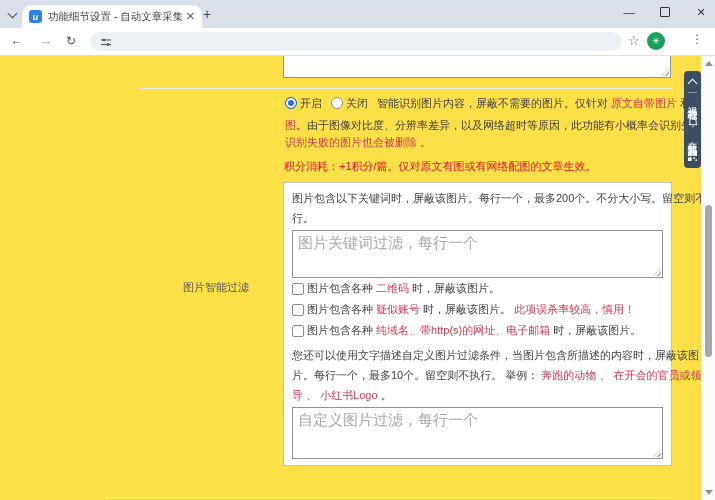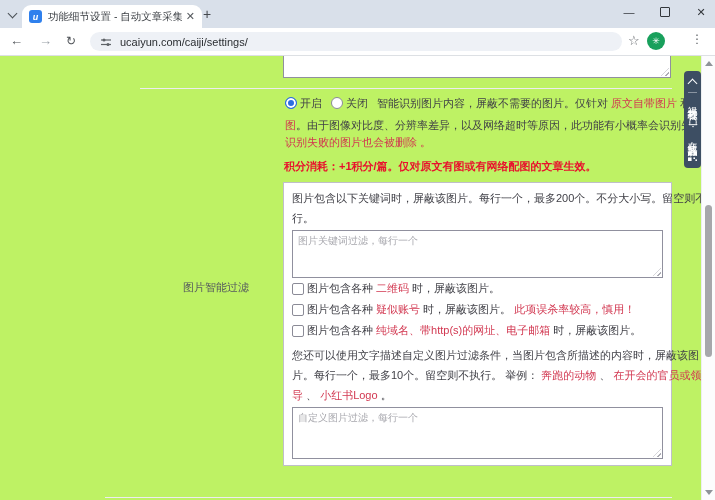--- a/index.html
+++ b/index.html
@@ -27,37 +27,37 @@
   .back{left:10px;}
   .fwd{left:39px;color:#9ba1a8;}
   .reload{left:66px;font-size:12px;}
   .urlpill{position:absolute;left:90px;top:4px;width:512px;height:19px;border-radius:10px;background:#eef1f6;display:flex;align-items:center;padding:0 10px;}
   .url-text{font-size:11px;color:#2a2d31;margin-left:8px;white-space:nowrap;overflow:hidden;}
   .star{position:absolute;left:628px;top:6px;font-size:13px;color:#5f6368;line-height:1;}
   .avatar{position:absolute;left:647px;top:4px;width:18px;height:18px;border-radius:50%;background:#18a05c;color:#fff;display:flex;align-items:center;justify-content:center;font-size:9px;}
   .kebab{position:absolute;left:691px;top:5px;font-size:12px;color:#5f6368;line-height:1.1;}
 
   
-  .pagearea{position:absolute;top:56px;left:0;width:702px;height:444px;overflow:hidden;background:#bef264;font-size:11px;color:#3f3f46;}
+  .pagearea{position:absolute;top:56px;left:0;width:702px;height:444px;overflow:hidden;background:#fde047;font-size:11px;color:#3f3f46;}
   .tawrap{position:relative;}
-  textarea{font-family:"Liberation Sans",sans-serif;font-size:10px;color:#3f3f46;border:1px solid #90909e;background:#fff;resize:none;padding:3px 5px;display:block;outline:none;}
+  textarea{font-family:"Liberation Sans",sans-serif;font-size:15px;color:#3f3f46;border:1px solid #90909e;background:#fff;resize:none;padding:3px 5px;display:block;outline:none;}
   textarea::placeholder{color:#a8a8ae;}
   .grip{position:absolute;right:2px;bottom:2px;width:8px;height:8px;background:repeating-linear-gradient(-45deg,transparent 0 2px,#adadb5 2px 3px);clip-path:polygon(100% 0,100% 100%,0 100%);pointer-events:none;}
   .ta-top{position:absolute;left:283px;top:-7px;}
   .ta-top textarea{width:376px;height:21px;}
   .divider{position:absolute;height:1px;background:#ececf0;}
   .div1{left:140px;width:532px;top:32px;}
   .div2{left:105px;width:567px;top:441px;}
 
   .rline{position:absolute;left:285px;height:22px;display:flex;align-items:center;white-space:nowrap;}
   .radio{width:10px;height:10px;border-radius:50%;border:1px solid #8b8b97;background:#fff;display:inline-block;flex:none;margin-right:3px;}
   .radio.checked{border-color:var(--accent-blue);background:var(--accent-blue);box-shadow:inset 0 0 0 2px #fff;}
   .rlabel{margin-right:9px;}
   .seg-r{color:var(--red);}
-  .points{position:absolute;left:284px;top:103px;height:16px;white-space:nowrap;color:var(--red-bold);font-weight:bold;}
+  .points{position:absolute;left:284px;top:103px;height:16px;white-space:nowrap;color:var(--red-bold);font-weight:normal;}
 
   .panel{position:absolute;left:283px;top:126px;width:371px;border:1px solid #bfbfc9;background:#fff;padding:5px 8px 6px 8px;}
   .dline{height:20px;line-height:20px;white-space:nowrap;}
   .panel textarea{width:359px;}
   .ta-kw{margin-top:2px;}
   .ta-kw textarea{height:40px;}
   .cbrow{height:21px;display:flex;align-items:center;white-space:nowrap;}
   .cbrows{}
   .cb{width:10px;height:10px;border:1px solid #8b8b97;border-radius:2px;background:#fff;display:inline-block;flex:none;margin-right:3px;}
   .desc2{margin-top:4px;}
@@ -109,21 +109,20 @@
     <span class="navic reload">↻</span>
     <div class="urlpill">
       <svg width="12" height="12" viewBox="0 0 12 12">
         <g stroke="#5f6368" stroke-width="1.2" fill="none">
           <line x1="1" y1="4" x2="11" y2="4"></line>
             <circle cx="4" cy="4" r="1.5" fill="#5f6368" stroke="none"></circle>
           <line x1="1" y1="8.5" x2="11" y2="8.5"></line>
             <circle cx="8" cy="8.5" r="1.5" fill="#5f6368" stroke="none"></circle>
         </g>
       </svg>
-      <span class="url-text">ucaiyun.com/caiji/settings/</span>
     </div>
     <span class="star">☆</span>
     <span class="avatar">✳</span>
     <span class="kebab">⋮</span>
   </div>
 
   <div class="pagearea">
 
     <div class="tawrap ta-top">
       <textarea style=""></textarea>

